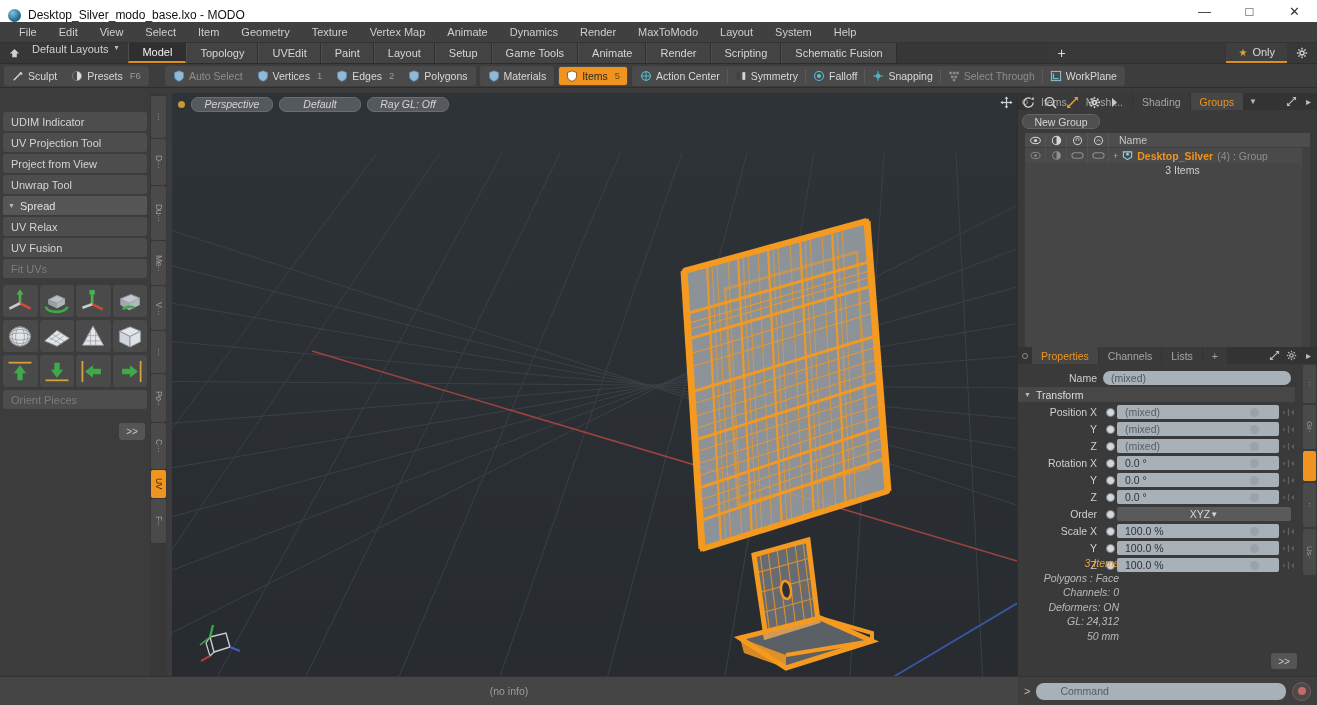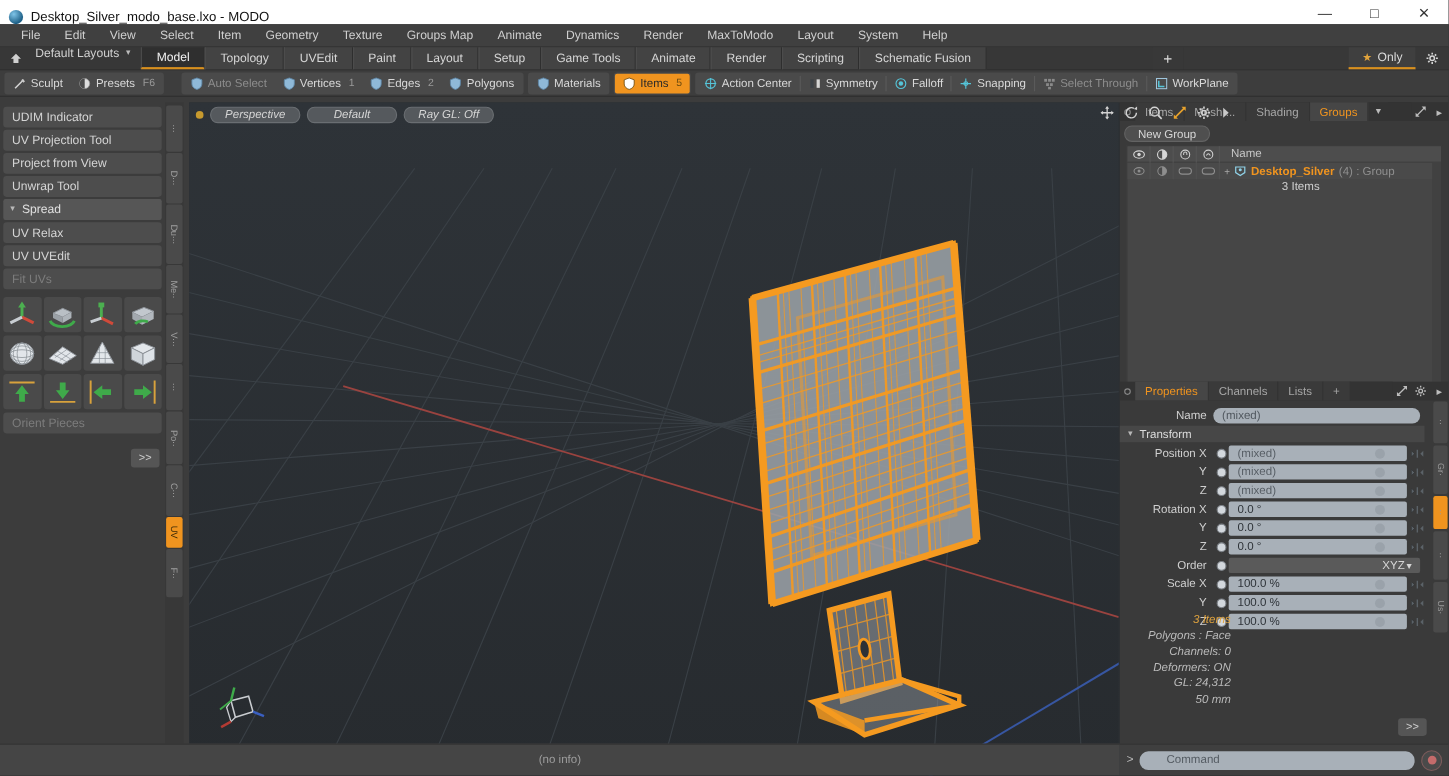--- a/index.html
+++ b/index.html
@@ -70,21 +70,21 @@
   .mbtn.sel .num { color:#6a4a10; }
   .sep { width:1px; height:14px; background:#5a5a5a; }
 
   
   .ico { width:12px; height:12px; flex:0 0 auto; display:block; }
 
   
   .main { position:absolute; left:0; top:93px; width:1317px; height:612px; }
 
   
-  .leftpanel { position:absolute; left:0; top:0; width:150px; height:583px; background:#3c3c3c; padding:4px 3px; }
+  .leftpanel { position:absolute; left:0; top:15px; width:150px; height:583px; background:#3c3c3c; padding:4px 3px; }
   .lp-row { height:19px; background:#4d4d4d; border-radius:3px; margin-bottom:2px; display:flex; align-items:center; padding-left:8px; color:#d4d4d4; font-size:11px; }
   .lp-row.dim { color:#7c7c7c; }
   .lp-head { height:19px; background:#565656; border-radius:2px; margin-bottom:2px; display:flex; align-items:center; padding-left:5px; color:#e0e0e0; font-size:11px; }
   .lp-head .tri { font-size:7px; margin-right:5px; color:#b8b8b8; }
   .lp-gap { height:5px; }
   .lp-icons { display:flex; gap:2px; margin-bottom:3px; }
   .lp-ibtn { width:35px; height:32px; background:#4a4a4a; border-radius:3px; display:flex; align-items:center; justify-content:center; }
   .lp-footer { height:44px; position:relative; }
   .lp-more { position:absolute; right:2px; top:12px; width:26px; height:17px; background:#555; border-radius:3px; display:flex; align-items:center; justify-content:center; color:#c9c9c9; font-size:10px; }
 
@@ -144,22 +144,22 @@
   .pkey i { width:9px; height:9px; border-radius:50%; background:#d3d8dd; border:1px solid #7d8288; display:block; }
   .pfield { flex:1 1 auto; height:14px; background:#a8b0b8; border-radius:2px; display:flex; align-items:center; padding-left:8px;
             color:#2e3338; font-size:10.5px; margin-right:2px; position:relative; }
   .pfield.grey { color:#585f66; }
   .pfield .mini { position:absolute; right:20px; width:9px; height:9px; border-radius:50%; background:#9aa2aa; }
   .pmini2 { width:14px; height:14px; display:flex; align-items:center; justify-content:center; flex:0 0 auto; }
   .pname { flex:1 1 auto; height:14px; background:#a8b0b8; border-radius:7px; display:flex; align-items:center; padding-left:8px;
            color:#51585f; font-size:10.5px; margin-right:4px; }
   .section { height:15px; display:flex; align-items:center; padding-left:6px; background:#474747; color:#dcdcdc; font-size:10.5px; margin-bottom:2px; }
   .section .tri { font-size:7px; margin-right:5px; color:#b8b8b8; }
-  .pdrop { flex:1 1 auto; height:14px; background:#5a5a5a; border-radius:2px; display:flex; align-items:center; padding:0 6px;
-           color:#d6d6d6; font-size:10.5px; margin-right:4px; justify-content:flex-end; }
+  .pdrop { flex:1 1 auto; height:14px; background:#5a5a5a; border-radius:2px; display:flex; align-items:center; padding:0 16px;
+           color:#d6d6d6; font-size:10.5px; margin-right:4px; justify-content:center; }
   .rp-vtabs { position:absolute; right:0; top:18px; width:15px; bottom:0; }
   .rp-vt { width:13px; margin:0 1px 2px 1px; background:#4a4a4a; border-radius:2px; writing-mode:vertical-rl;
            font-size:8px; color:#9a9a9a; display:flex; align-items:center; justify-content:center; overflow:hidden; }
   .rp-vt.orange { background:#f0941f; }
   .rp-more { position:absolute; right:20px; bottom:8px; width:26px; height:16px; background:#555; border-radius:3px;
              display:flex; align-items:center; justify-content:center; color:#c9c9c9; font-size:10px; }
 
   
   .statusbar { position:absolute; left:0; top:676px; width:1018px; height:29px; background:#454545;
                display:flex; align-items:center; justify-content:center; color:#9d9d9d; font-size:10.5px; border-top:1px solid #333; }
@@ -189,21 +189,21 @@
   </div>
 
   <div class="menubar" id="menubar">
       <div class="mi">File</div>
       <div class="mi">Edit</div>
       <div class="mi">View</div>
       <div class="mi">Select</div>
       <div class="mi">Item</div>
       <div class="mi">Geometry</div>
       <div class="mi">Texture</div>
-      <div class="mi">Groups Map</div>
+      <div class="mi">Vertex Map</div>
       <div class="mi">Animate</div>
       <div class="mi">Dynamics</div>
       <div class="mi">Render</div>
       <div class="mi">MaxToModo</div>
       <div class="mi">Layout</div>
       <div class="mi">System</div>
       <div class="mi">Help</div>
     </div>
 
   <div class="layoutbar">
@@ -391,21 +391,21 @@
           <span>Unwrap Tool</span>
         </div>
         <div class="lp-head">
           <span class="tri">▼</span>
           <span>Spread</span>
         </div>
         <div class="lp-row">
           <span>UV Relax</span>
         </div>
         <div class="lp-row">
-          <span>UV UVEdit</span>
+          <span>UV Fusion</span>
         </div>
         <div class="lp-row dim">
           <span>Fit UVs</span>
         </div>
         <div class="lp-gap"></div>
         <div class="lp-icons">
           <div class="lp-ibtn">
             <svg viewBox="0 0 34 30" style="width:30px;height:27px">
               <g>
                 <line x1="17" y1="17" x2="17" y2="4" stroke="#4caf50" stroke-width="3"></line>

